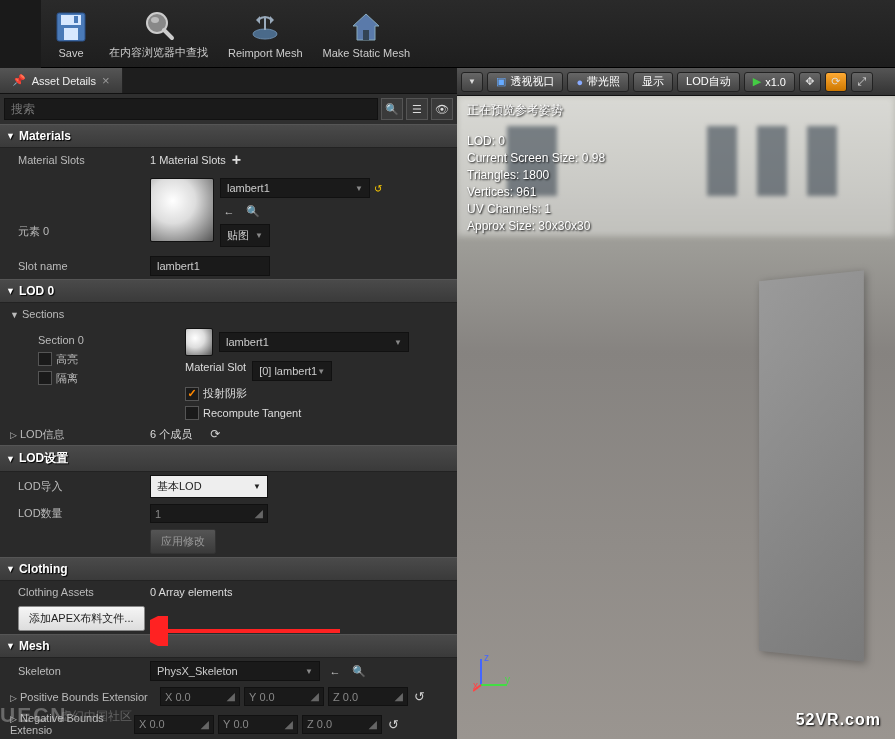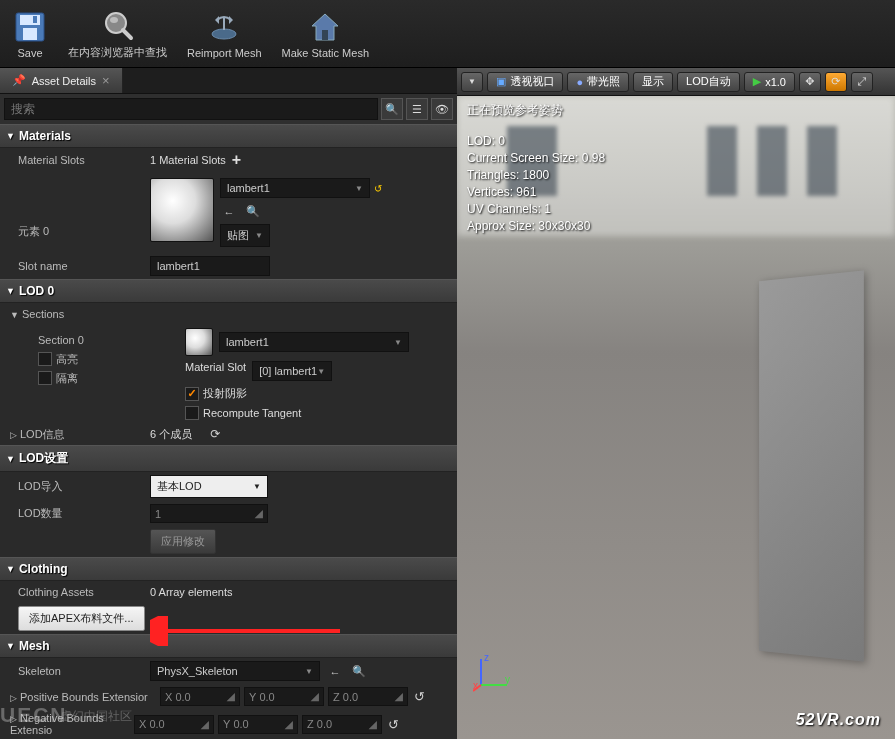--- a/index.html
+++ b/index.html
@@ -1,18 +1,18 @@
 <!DOCTYPE html>
 <html><head>
 <meta charset="utf-8">
 <style>
 * { box-sizing: border-box; margin: 0; padding: 0; font-family: "Microsoft YaHei", Arial, sans-serif; }
 body { background: #1a1a1a; color: #ddd; font-size: 11px; width: 895px; height: 739px; overflow: hidden; position: relative; }
 
-.toolbar { height: 68px; background: linear-gradient(#2a2a2a, #1e1e1e); display: flex; align-items: center; padding: 0 8px; gap: 12px; border-bottom: 1px solid #000; }
+.toolbar { height: 68px; background: linear-gradient(#2a2a2a, #1e1e1e); display: flex; align-items: center; padding: 0 8px; gap: 12px; border-bottom: 1px solid #000; margin-left: 41px; }
 .toolbar-item { display: flex; flex-direction: column; align-items: center; gap: 2px; cursor: pointer; padding: 2px 4px; }
 .toolbar-item .icon { width: 36px; height: 36px; display: flex; align-items: center; justify-content: center; }
 .toolbar-item .label { font-size: 11px; color: #ccc; white-space: nowrap; }
 
 .main { display: flex; height: 671px; }
 .left-panel { width: 457px; background: #2a2a2a; display: flex; flex-direction: column; }
 .right-panel { width: 438px; background: #3a3a3a; position: relative; }
 
 .tab-bar { height: 26px; background: #1e1e1e; display: flex; align-items: center; border-bottom: 1px solid #111; }
 .tab { background: linear-gradient(#555, #3a3a3a); padding: 5px 12px; display: flex; align-items: center; gap: 6px; border-right: 1px solid #222; font-size: 11px; color: #eee; }
@@ -53,21 +53,21 @@
 .vp-icon-btn { width: 22px; height: 20px; background: linear-gradient(#666,#444); border: 1px solid #222; border-radius: 3px; display: flex; align-items: center; justify-content: center; cursor: pointer; }
 
 .viewport { position: relative; height: 643px; background: linear-gradient(180deg, #b8b8b0 0%, #a8a8a2 15%, #868380 40%, #9a9590 100%); overflow: hidden; }
 .viewport-overlay { position: absolute; top: 6px; left: 10px; color: #fff; text-shadow: 1px 1px 2px #000; font-size: 12px; line-height: 17px; }
 .bg-building { position: absolute; top: 0; left: 0; right: 0; height: 140px; background: linear-gradient(180deg, #e8e8e5 0%, #d0d0cc 100%); filter: blur(3px); opacity: 0.7; }
 .bg-win { position: absolute; width: 30px; height: 70px; background: #3a4550; filter: blur(2px); opacity: 0.6; }
 .mesh-plane { position: absolute; right: 30px; top: 180px; width: 110px; height: 380px; background: linear-gradient(135deg, #9a9a9a, #7a7a7a); transform: perspective(600px) rotateY(-18deg); box-shadow: 2px 2px 8px rgba(0,0,0,0.3); }
 
 .gizmo { position: absolute; bottom: 50px; left: 16px; width: 36px; height: 36px; }
 
-.watermark { position: absolute; bottom: 10px; right: 14px; color: #fff; font-size: 16px; font-weight: bold; text-shadow: 1px 1px 2px #000; font-style: italic; letter-spacing: 1px;}
+.watermark { position: absolute; bottom: 10px; right: 14px; color: #fff; font-size: 16px; font-weight: bold; text-shadow: 1px 1px 2px #000; letter-spacing: 1px;}
 .watermark2 { position: absolute; bottom: 12px; left: 0; color: rgba(200,200,200,0.4); font-size: 21px; font-weight: bold; letter-spacing: 2px; }
 .watermark2b { position: absolute; bottom: 14px; left: 60px; color: rgba(200,200,200,0.35); font-size: 12px; }
 
 .plus-icon { color: #ddd; font-size: 16px; font-weight: bold; cursor: pointer; }
 .yellow-badge { color: #ffcc00; font-size: 10px; }
 .refresh-icon { font-size: 12px; cursor:pointer; color:#ccc; }
 
 .xyz-row { display:flex; gap:4px; align-items:center; }
 .xyz-row .num-input { width: 80px; }
 .reset-icon { color:#ccc; cursor:pointer; font-size:13px; margin-left:2px;}

